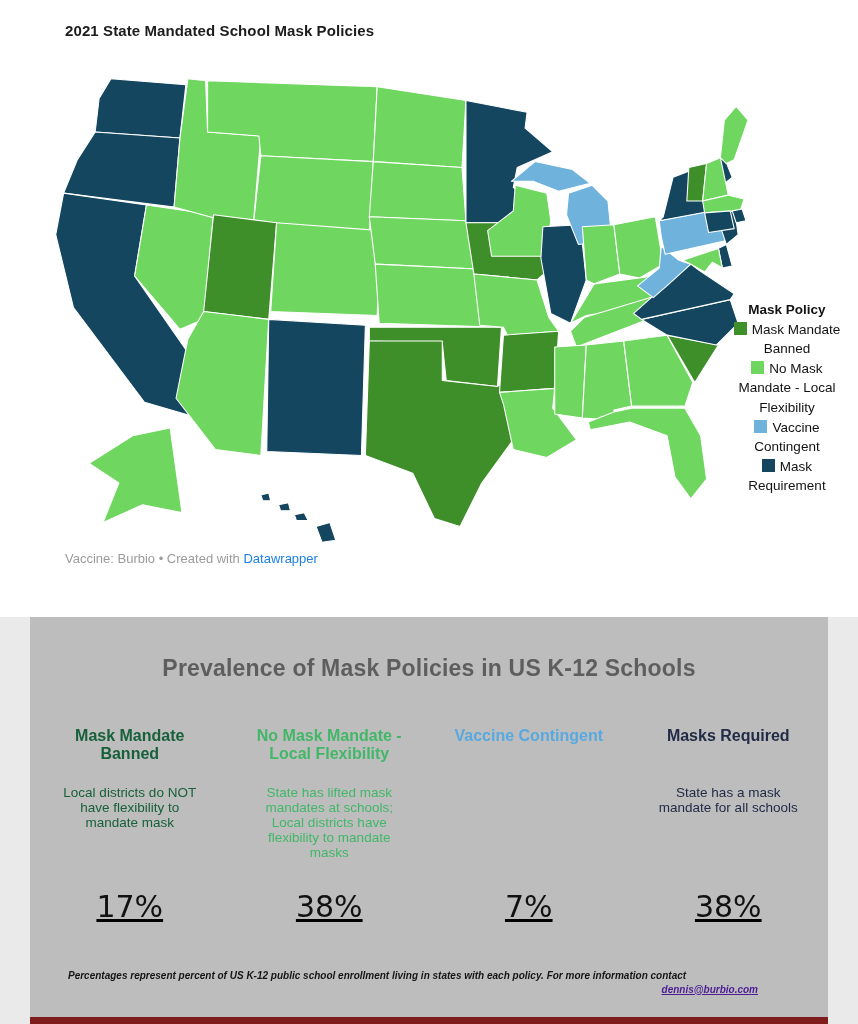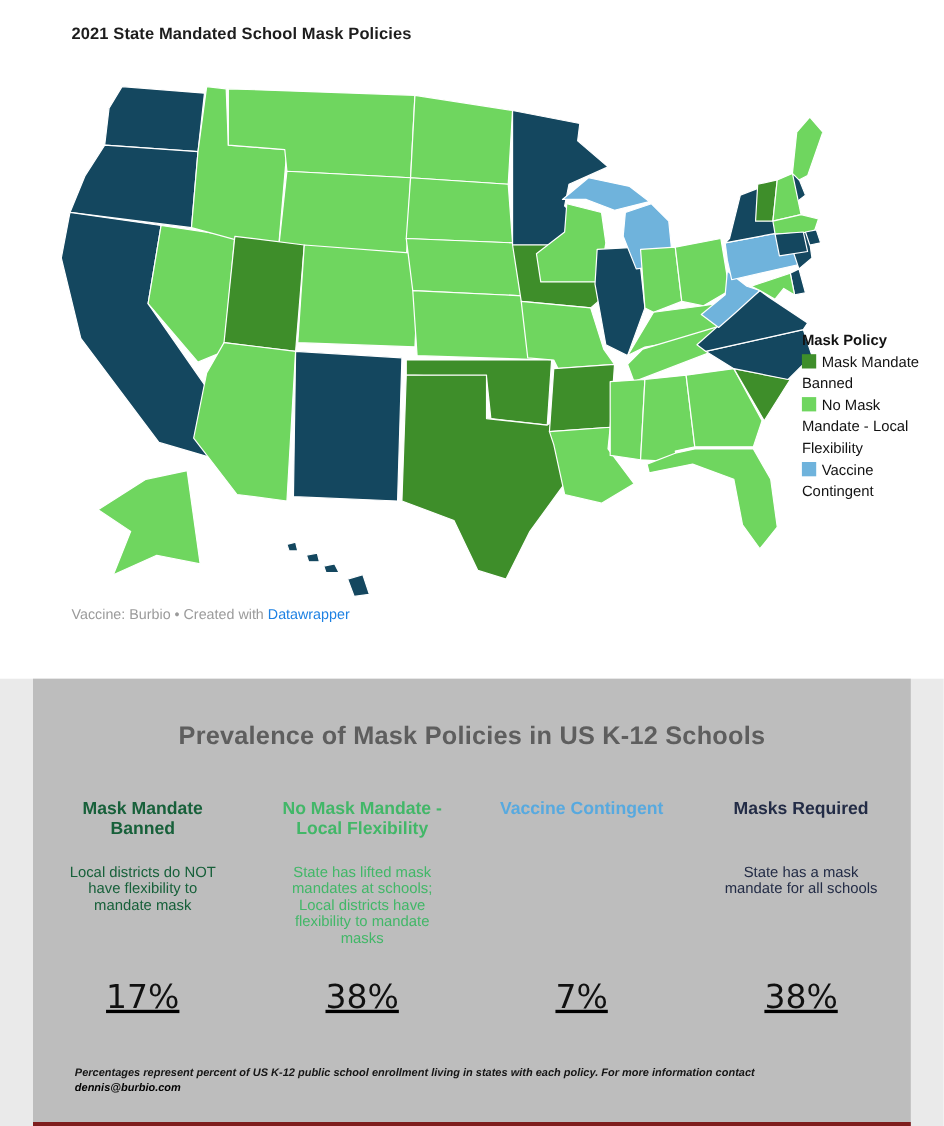--- a/index.html
+++ b/index.html
@@ -12,54 +12,55 @@
   .map-title{
     position:absolute;left:65px;top:22px;font-size:15px;font-weight:bold;color:#1d1d1d;
     letter-spacing:.1px;
   }
   .map-wrap{position:absolute;left:36px;top:70px;width:712px;height:480px;}
   #us-map{width:100%;height:100%;display:block;}
   #us-map polygon{stroke:#ffffff;stroke-width:1.1;stroke-linejoin:round;}
   .legend{
     position:absolute;left:729px;top:300px;width:116px;font-size:13.5px;color:#121212;
     line-height:19.6px;
+    text-align:center;
   }
   .legend-title{font-weight:bold;}
   .legend-item{margin:0;}
   .swatch{
     display:inline-block;width:13px;height:13px;margin-right:5px;vertical-align:-1px;
   }
   .source{position:absolute;left:65px;top:551px;font-size:13px;color:#9b9b9b;}
   .dw-link{color:#1d81e3;text-decoration:none;cursor:pointer;}
 
   
   .bottom-section{
     position:absolute;top:617px;left:0;width:858px;height:407px;background:#eaeaea;
     padding:0 30px;box-sizing:border-box;
   }
   .panel{
     position:relative;width:100%;height:100%;background:#bdbdbd;box-sizing:border-box;
-    border-bottom:4px solid #7f1d1d;
+    border-bottom:7px solid #7f1d1d;
   }
   .panel-title{
     position:absolute;top:38px;left:0;right:0;text-align:center;
     font-size:23px;font-weight:bold;color:#5e5e5e;letter-spacing:.2px;
   }
   .columns{position:absolute;top:110px;left:0;right:0;display:flex;}
   .col{flex:1;text-align:center;padding:0 24px;}
   .col-heading{font-size:16px;font-weight:bold;line-height:1.12;min-height:58px;}
   .col-desc{font-size:13.5px;line-height:1.12;}
   .percent-row{position:absolute;top:272px;left:0;right:0;display:flex;text-decoration:underline;}
   .percent{flex:1;text-align:center;font-size:30px;font-weight:400;color:#111;
     font-family:"DejaVu Sans", sans-serif;}
   .footnote{
     position:absolute;top:352px;left:38px;right:70px;
     font-size:10px;font-style:italic;font-weight:bold;color:#151515;line-height:1.35;
   }
-  .footnote .email{color:#000000;display:block;cursor:pointer;}
+  .footnote .email{color:#4c1d95;text-decoration:underline;display:block;cursor:pointer;text-align:right;}
 </style>
 </head>
 <body>
 
 <div class="map-card">
   <div class="map-title">2021 State Mandated School Mask Policies</div>
 
   <div class="map-wrap">
     <svg id="us-map" viewBox="0 0 722 485">
         <polygon points="64,28 76,8 152,14 146,68 60,62" fill="#14475f"></polygon>
@@ -118,20 +119,21 @@
         <polygon points="284,462 298,458 304,476 290,478" fill="#14475f"></polygon>
       </svg>
   </div>
 
   <div class="legend">
     <div class="legend-title">Mask Policy</div>
     <div id="legend-items">
         <div class="legend-item"><span class="swatch" style="background: rgb(62, 142, 42);"></span><span>Mask Mandate Banned</span></div>
         <div class="legend-item"><span class="swatch" style="background: rgb(111, 214, 95);"></span><span>No Mask Mandate - Local Flexibility</span></div>
         <div class="legend-item"><span class="swatch" style="background: rgb(111, 179, 220);"></span><span>Vaccine Contingent</span></div>
+        <div class="legend-item"><span class="swatch" style="background: rgb(20, 71, 95);"></span><span>Mask Requirement</span></div>
       </div>
   </div>
 
   <div class="source"><span>Vaccine: Burbio • Created with </span><a class="dw-link">Datawrapper</a></div>
 </div>
 
 <div class="bottom-section">
   <div class="panel">
     <div class="panel-title">Prevalence of Mask Policies in US K-12 Schools</div>
 

